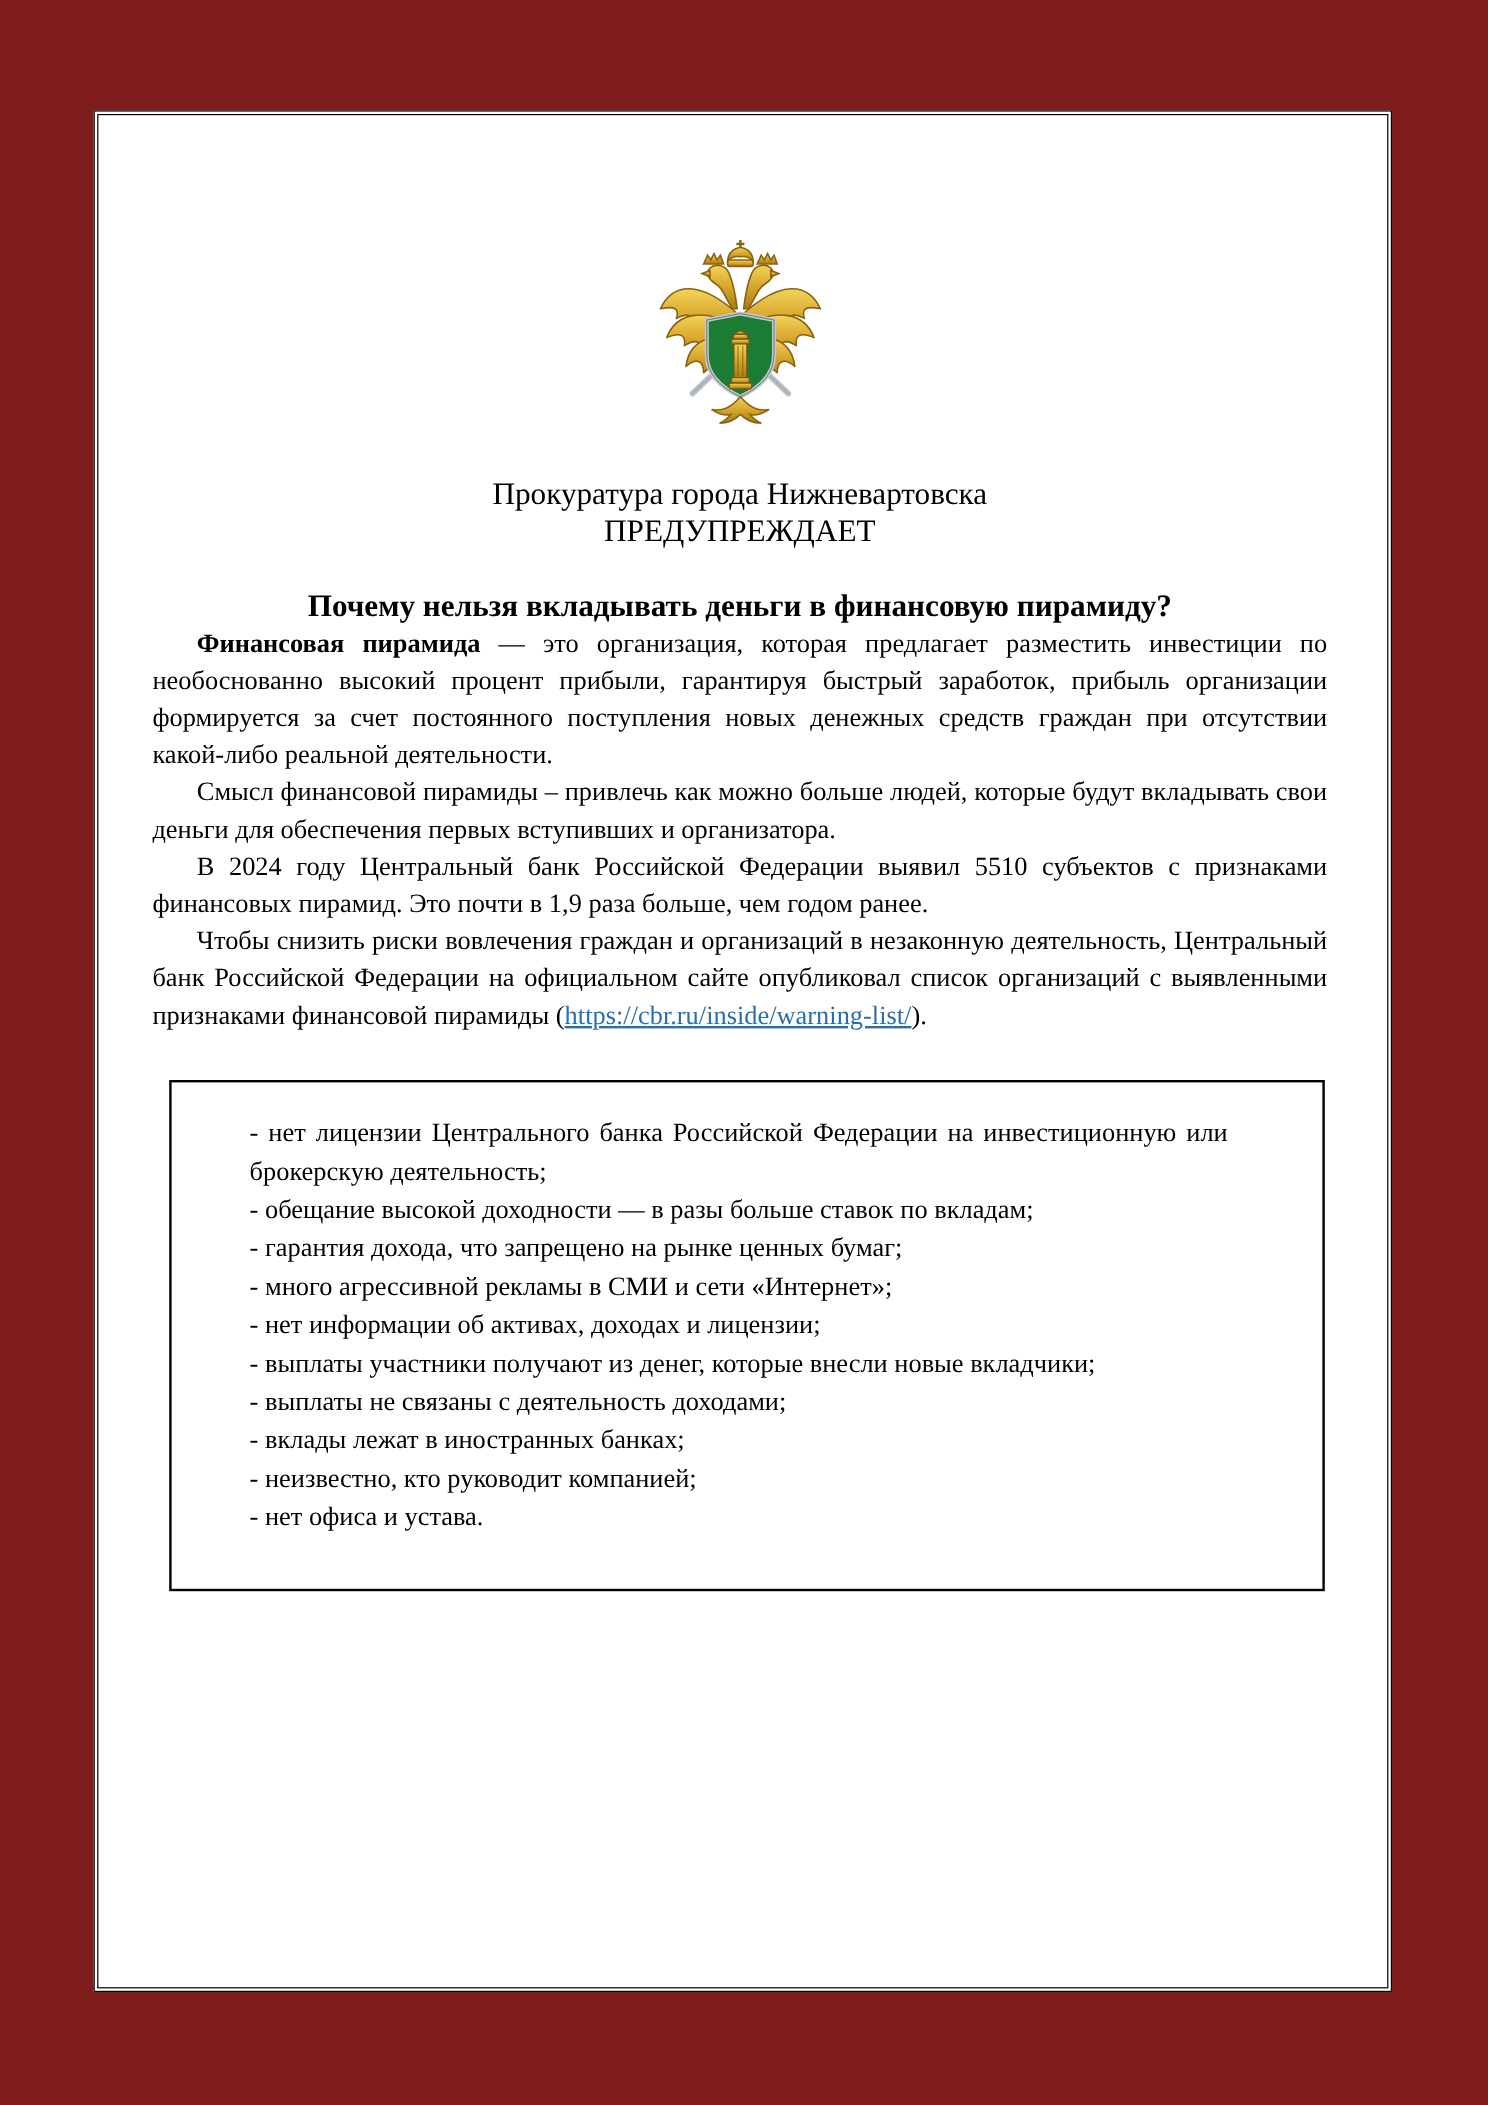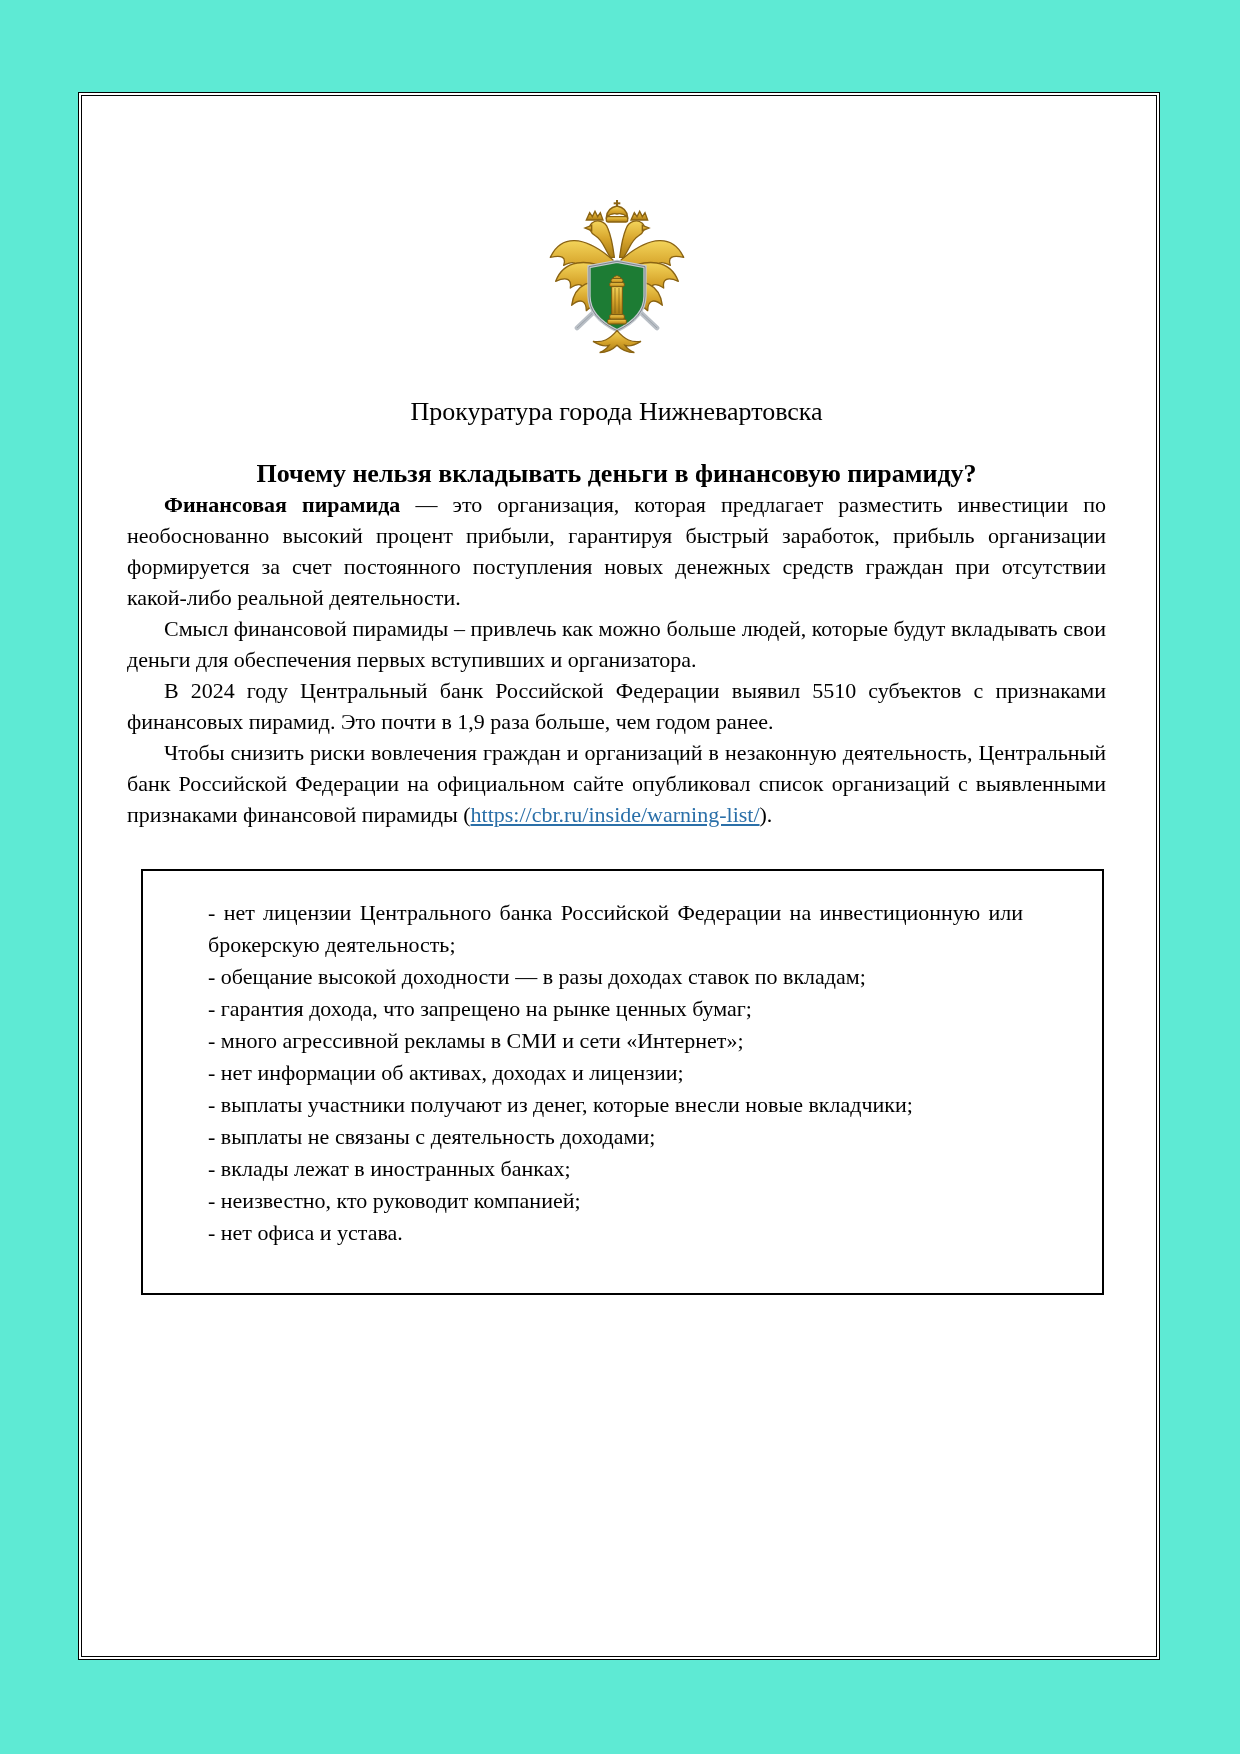--- a/index.html
+++ b/index.html
@@ -8,21 +8,21 @@
     background: #ffffff;
     width: 1240px;
     height: 1754px;
     font-family: "Liberation Serif", "DejaVu Serif", serif;
     color: #000000;
   }
   .page {
     position: relative;
     width: 1240px;
     height: 1754px;
-    background: #5eead4;
+    background: #7f1d1d;
     overflow: hidden;
   }
   .frame {
     position: absolute;
     left: 78px;
     top: 92px;
     width: 1082px;
     height: 1568px;
     box-sizing: border-box;
     border: 4px double #000000;
@@ -145,34 +145,35 @@
           <line x1="113" y1="138" x2="113" y2="176" stroke-width="1"></line>
           <rect x="99" y="178" width="22" height="7" rx="2"></rect>
           <rect x="96" y="185" width="28" height="7" rx="2"></rect>
         </g>
 
         <path d="M110,202 C98,216 88,220 74,218 C84,224 92,226 98,224 C94,230 88,233 84,235 C96,235 104,230 110,224 C116,230 124,235 136,235 C132,233 126,230 122,224 C128,226 136,224 146,218 C132,220 122,216 110,202 Z" fill="url(#gold)" stroke="#8a6312" stroke-width="2"></path>
       </svg>
     </div>
 
     <div class="center-line org-line">Прокуратура города Нижневартовска</div>
+    <div class="center-line">ПРЕДУПРЕЖДАЕТ</div>
 
     <div class="doc-title">Почему нельзя вкладывать деньги в финансовую пирамиду?</div>
 
     <p class="para"><span class="lead-bold">Финансовая пирамида</span><span> — это организация, которая предлагает разместить инвестиции по необоснованно высокий процент прибыли, гарантируя быстрый заработок, прибыль организации формируется за счет постоянного поступления новых денежных средств граждан при отсутствии какой-либо реальной деятельности.</span></p>
 
     <p class="para">Смысл финансовой пирамиды – привлечь как можно больше людей, которые будут вкладывать свои деньги для обеспечения первых вступивших и организатора.</p>
 
     <p class="para">В 2024 году Центральный банк Российской Федерации выявил 5510 субъектов с признаками финансовых пирамид. Это почти в 1,9 раза больше, чем годом ранее.</p>
 
     <p class="para"><span>Чтобы снизить риски вовлечения граждан и организаций в незаконную деятельность, Центральный банк Российской Федерации на официальном сайте опубликовал список организаций с выявленными признаками финансовой пирамиды (</span><a class="doc-link">https://cbr.ru/inside/warning-list/</a><span>).</span></p>
 
     <div class="warnbox">
       <div class="box-item wrap-item">- нет лицензии Центрального банка Российской Федерации на инвестиционную или брокерскую деятельность;</div>
-      <div class="box-item">- обещание высокой доходности — в разы доходах ставок по вкладам;</div>
+      <div class="box-item">- обещание высокой доходности — в разы больше ставок по вкладам;</div>
       <div class="box-item">- гарантия дохода, что запрещено на рынке ценных бумаг;</div>
       <div class="box-item">- много агрессивной рекламы в СМИ и сети «Интернет»;</div>
       <div class="box-item">- нет информации об активах, доходах и лицензии;</div>
       <div class="box-item">- выплаты участники получают из денег, которые внесли новые вкладчики;</div>
       <div class="box-item">- выплаты не связаны с деятельность доходами;</div>
       <div class="box-item">- вклады лежат в иностранных банках;</div>
       <div class="box-item">- неизвестно, кто руководит компанией;</div>
       <div class="box-item">- нет офиса и устава.</div>
     </div>
 

